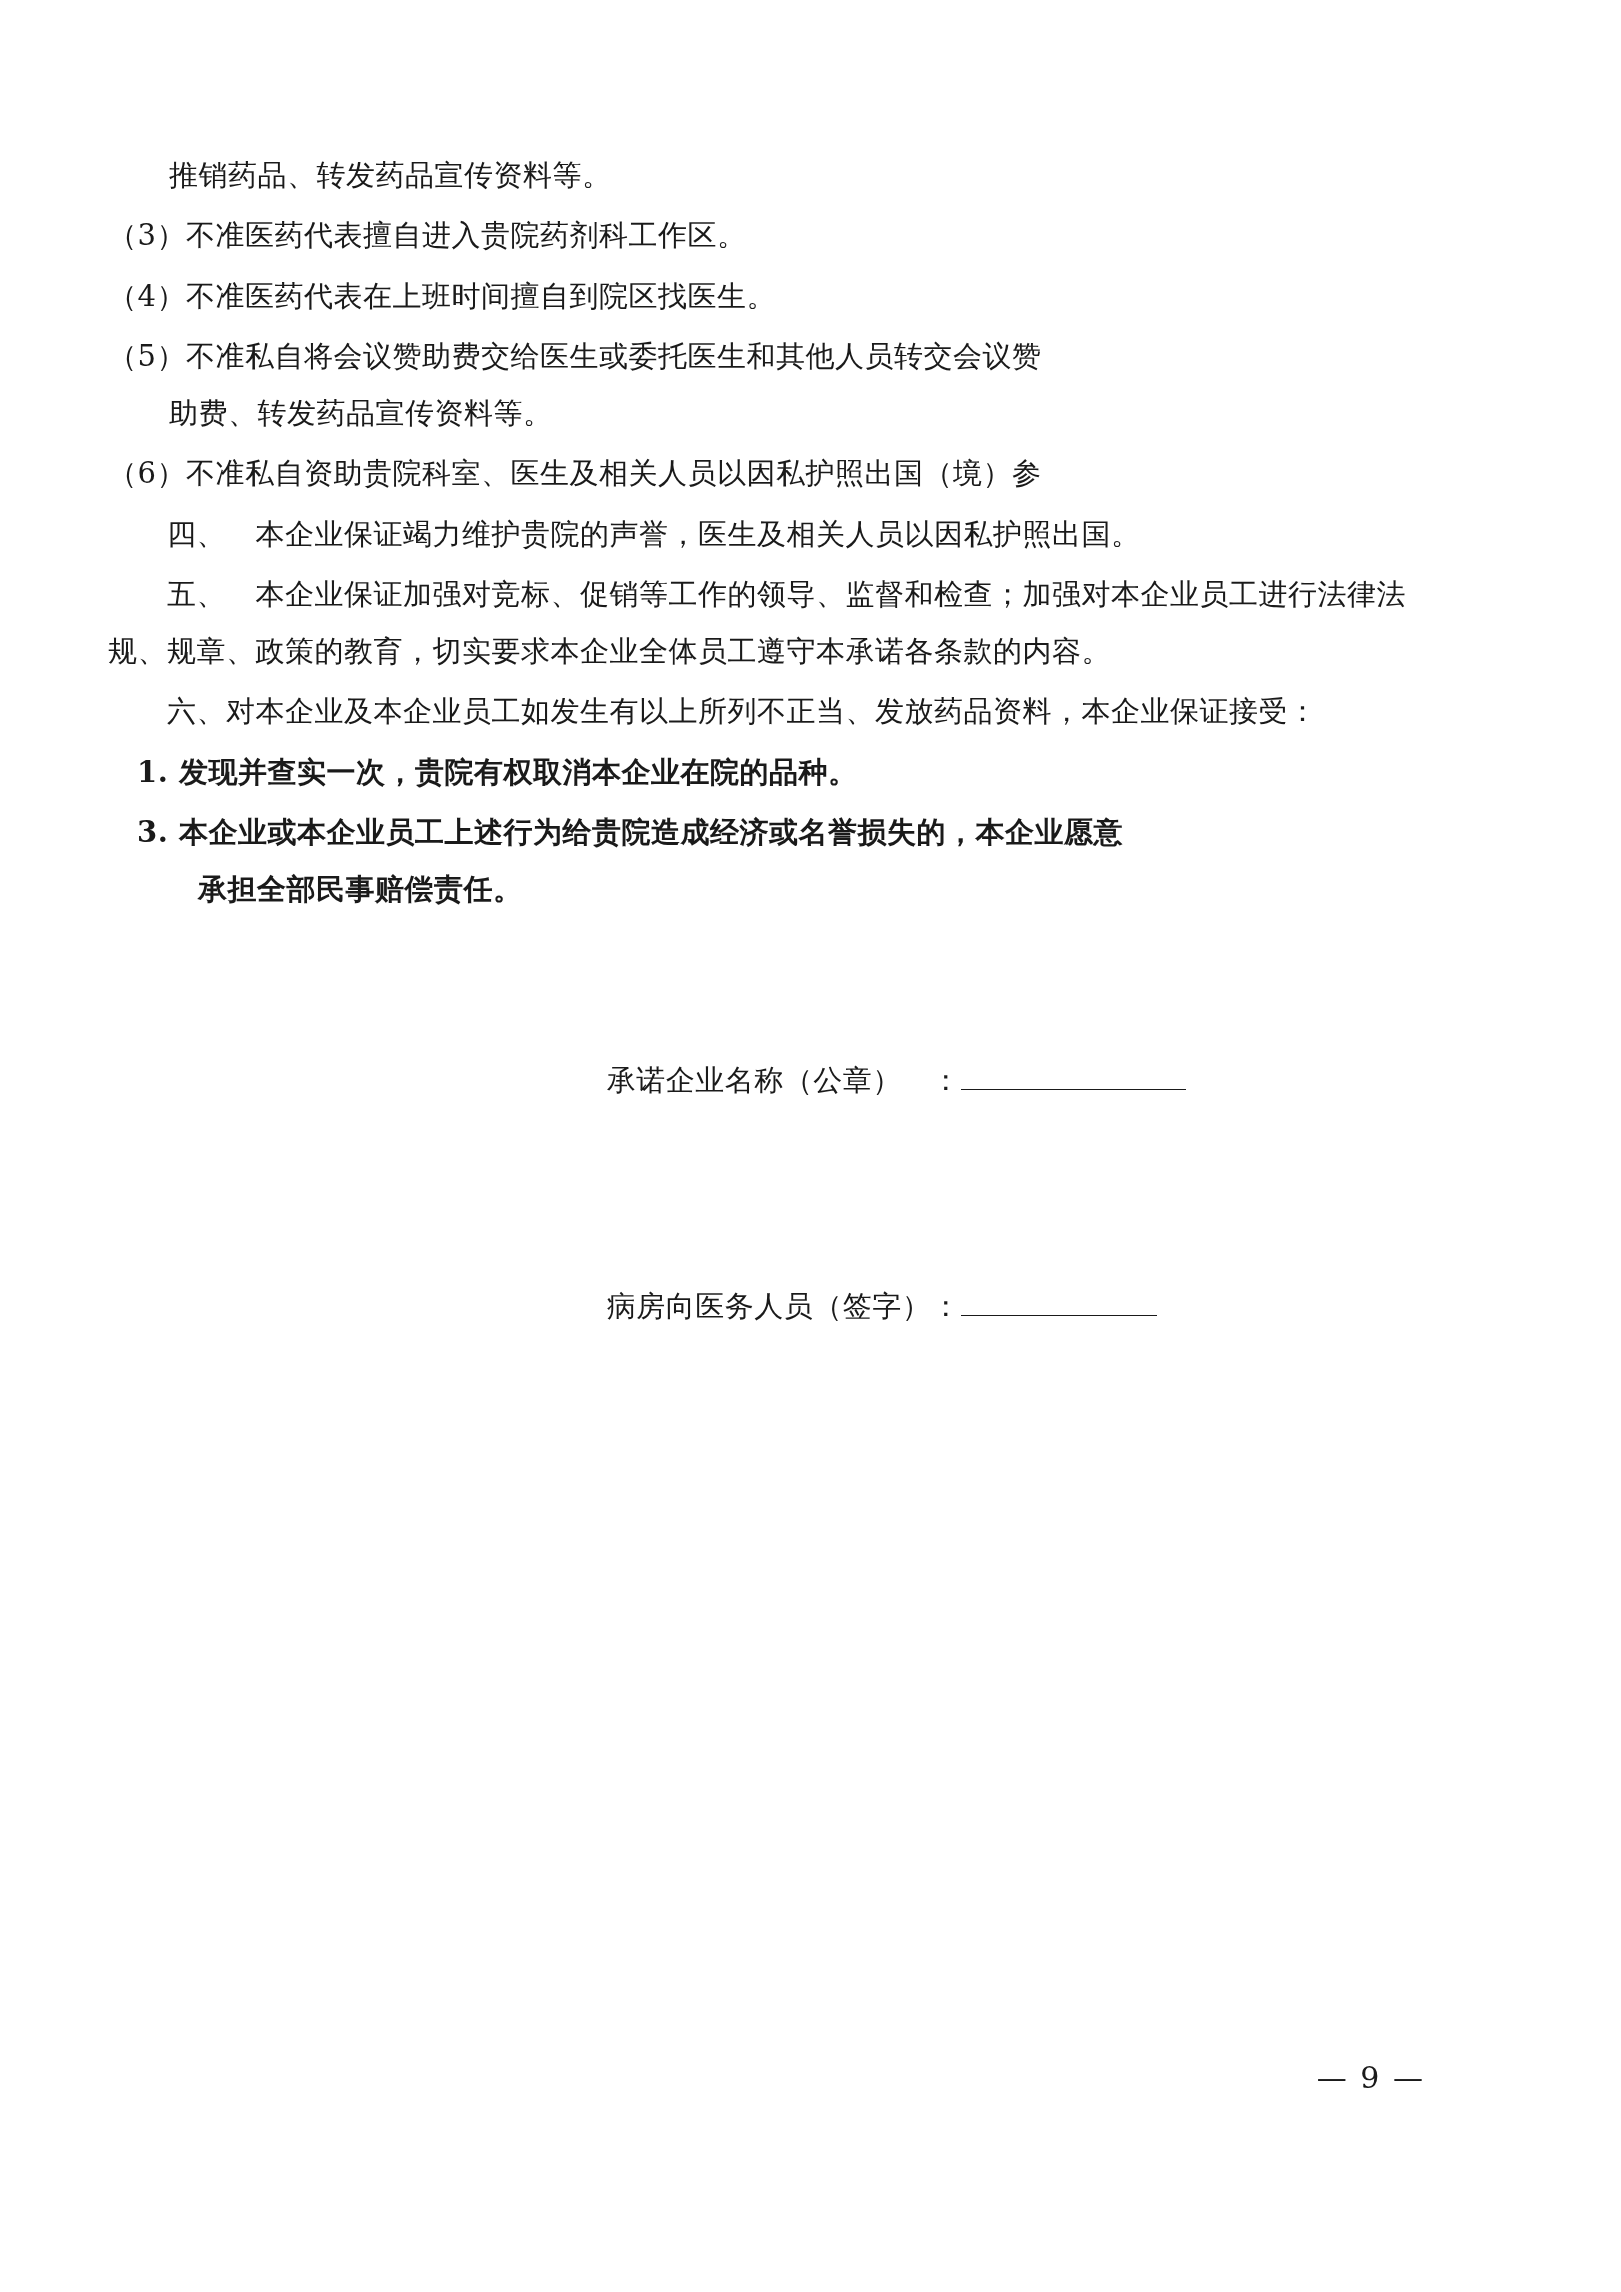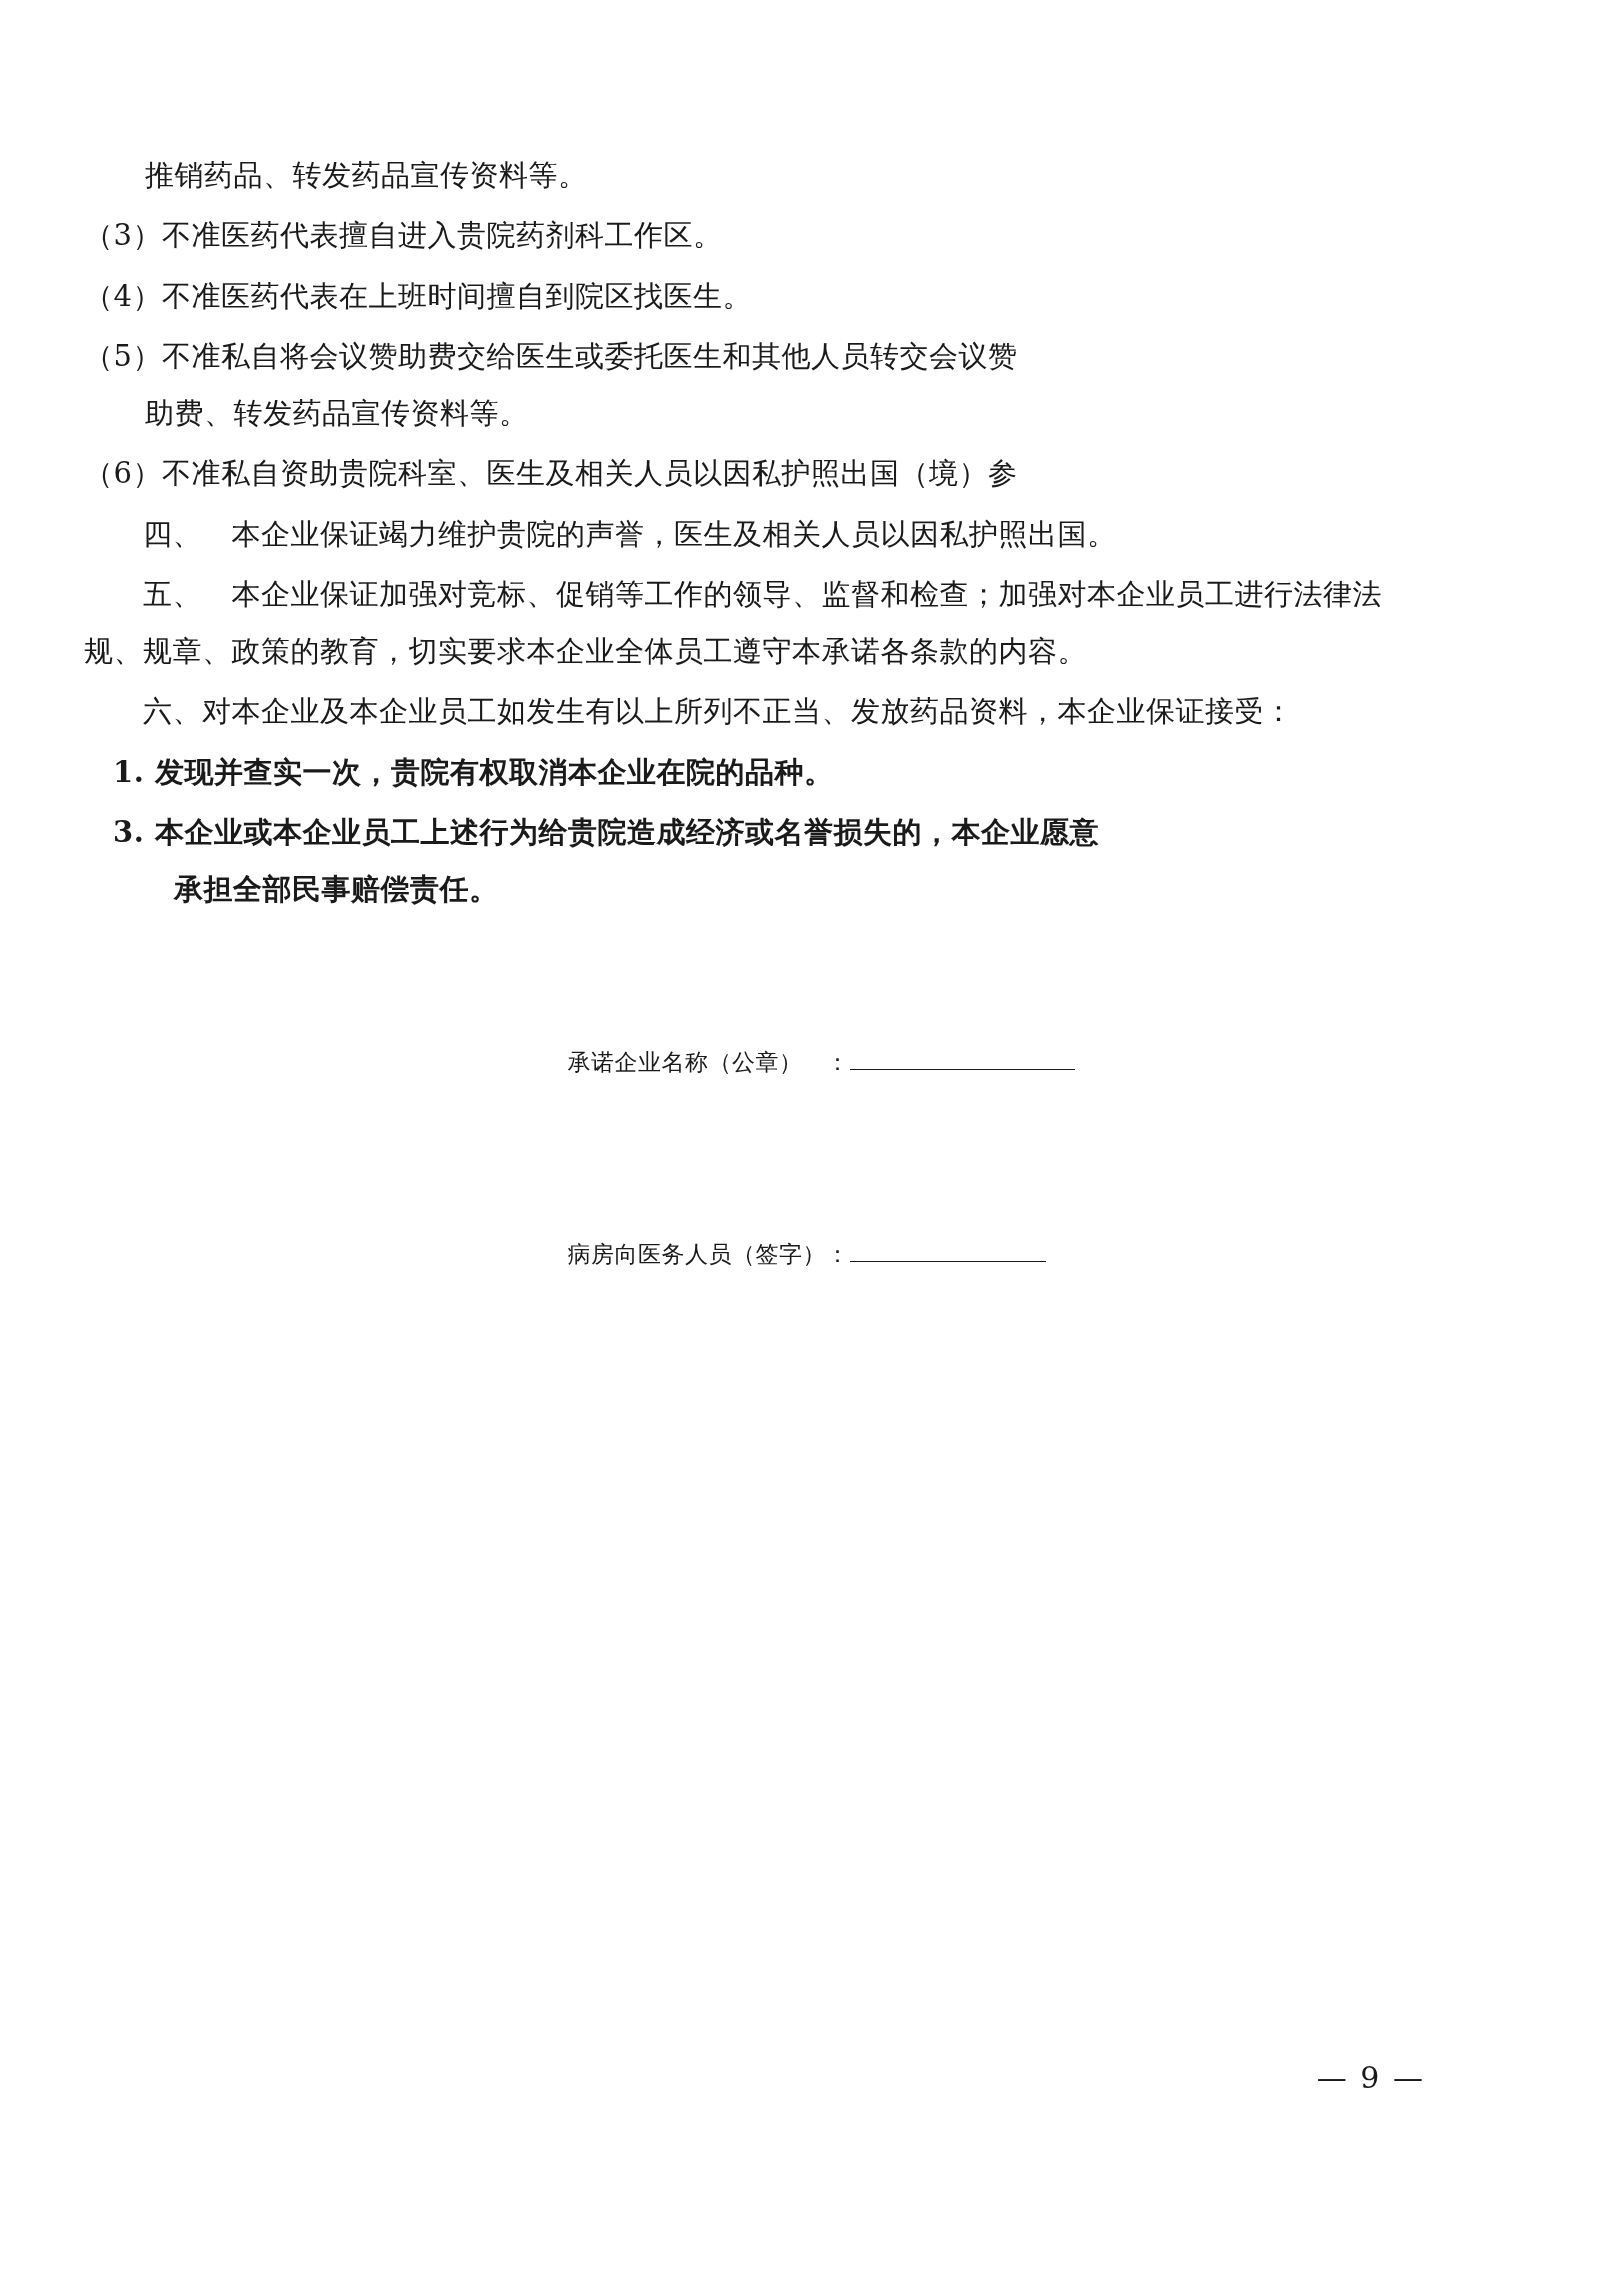--- a/index.html
+++ b/index.html
@@ -13,21 +13,21 @@
     font-family: "DejaVu Serif", "Liberation Serif", serif;
     color: #1a1a1a;
     position: relative;
     overflow: hidden;
   }
   .page {
     position: relative;
     width: 1621px;
     height: 2203px;
     box-sizing: border-box;
-    padding: 147px 196px 0 84px;
+    padding: 147px 196px 0 108px;
   }
   .content {
     font-size: 29px;
     line-height: 1.95;
     letter-spacing: 0.5px;
   }
 
   
   .cont-line {
     margin: 0 0 3.9px 0;
@@ -65,21 +65,21 @@
     display: block;
     text-indent: 0;
   }
   .gap-lg { height: 51px; }
 
   
   .sign-block {
     margin-top: 25.5px;
   }
   .sign-line {
-    font-size: 23px;
+    font-size: 29px;
     line-height: 1.9;
     padding-left: 421px;
     margin-bottom: 61px;
     white-space: pre;
   }
   .sign-line.last {
     padding-left: 439px;
     margin-bottom: 0;
   }
   .blank {

